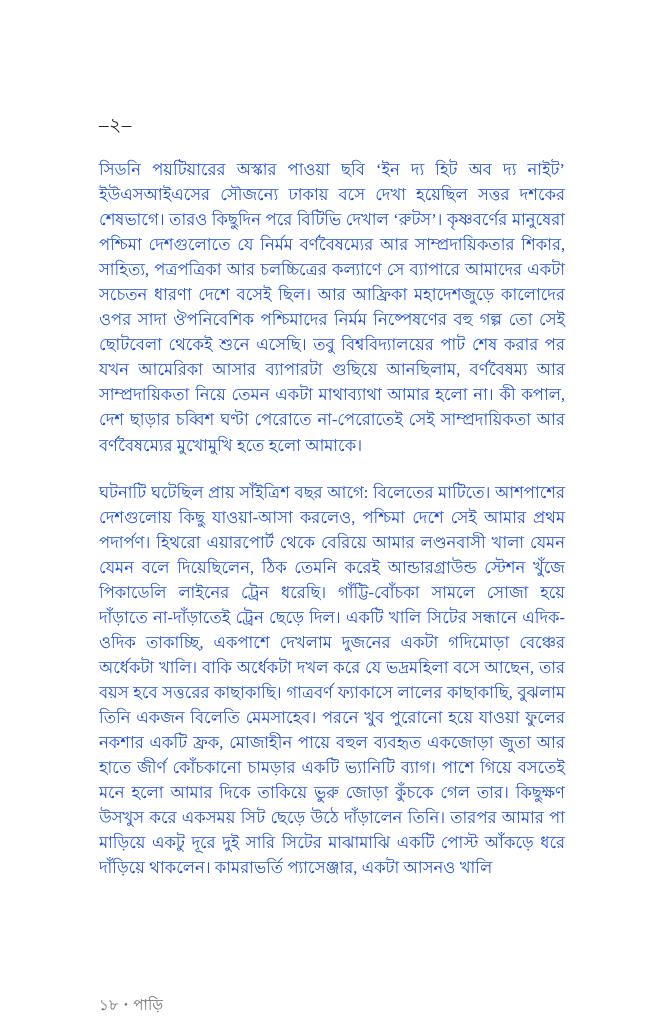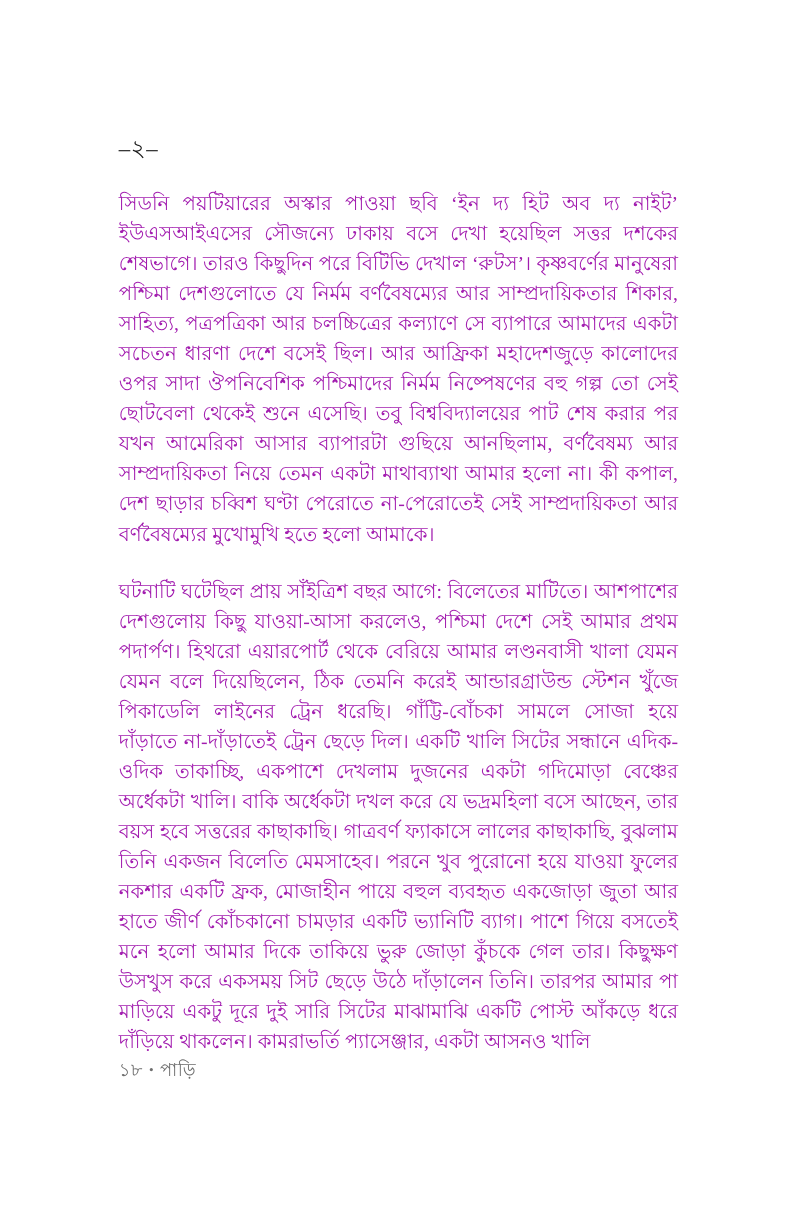--- a/index.html
+++ b/index.html
@@ -34,41 +34,41 @@
     letter-spacing: 0.5px;
     margin: 0 0 19px 0;
     text-align: left;
     white-space: nowrap;
   }
 
   .body-paragraph {
     font-family: "Liberation Serif", "DejaVu Serif", serif;
     font-size: 16.4px;
     line-height: 25.05px;
-    color: #a21caf;
+    color: #1d4ed8;
     text-align: justify;
     text-justify: inter-word;
     margin: 0;
     word-spacing: 0.2px;
     hyphens: none;
   }
 
   .body-paragraph + .body-paragraph {
     margin-top: 22px;
   }
 
   
   .body-paragraph.continues-next-page {
     text-align-last: left;
   }
 
   .folio {
     position: absolute;
     left: 99px;
-    top: 882px;
+    top: 994px;
     font-family: "Liberation Serif", "DejaVu Serif", serif;
     font-size: 15px;
     line-height: 20px;
     color: #6e6e6e;
     white-space: nowrap;
     letter-spacing: 0.3px;
   }
 
   .folio .folio-sep {
     margin: 0 5px;

